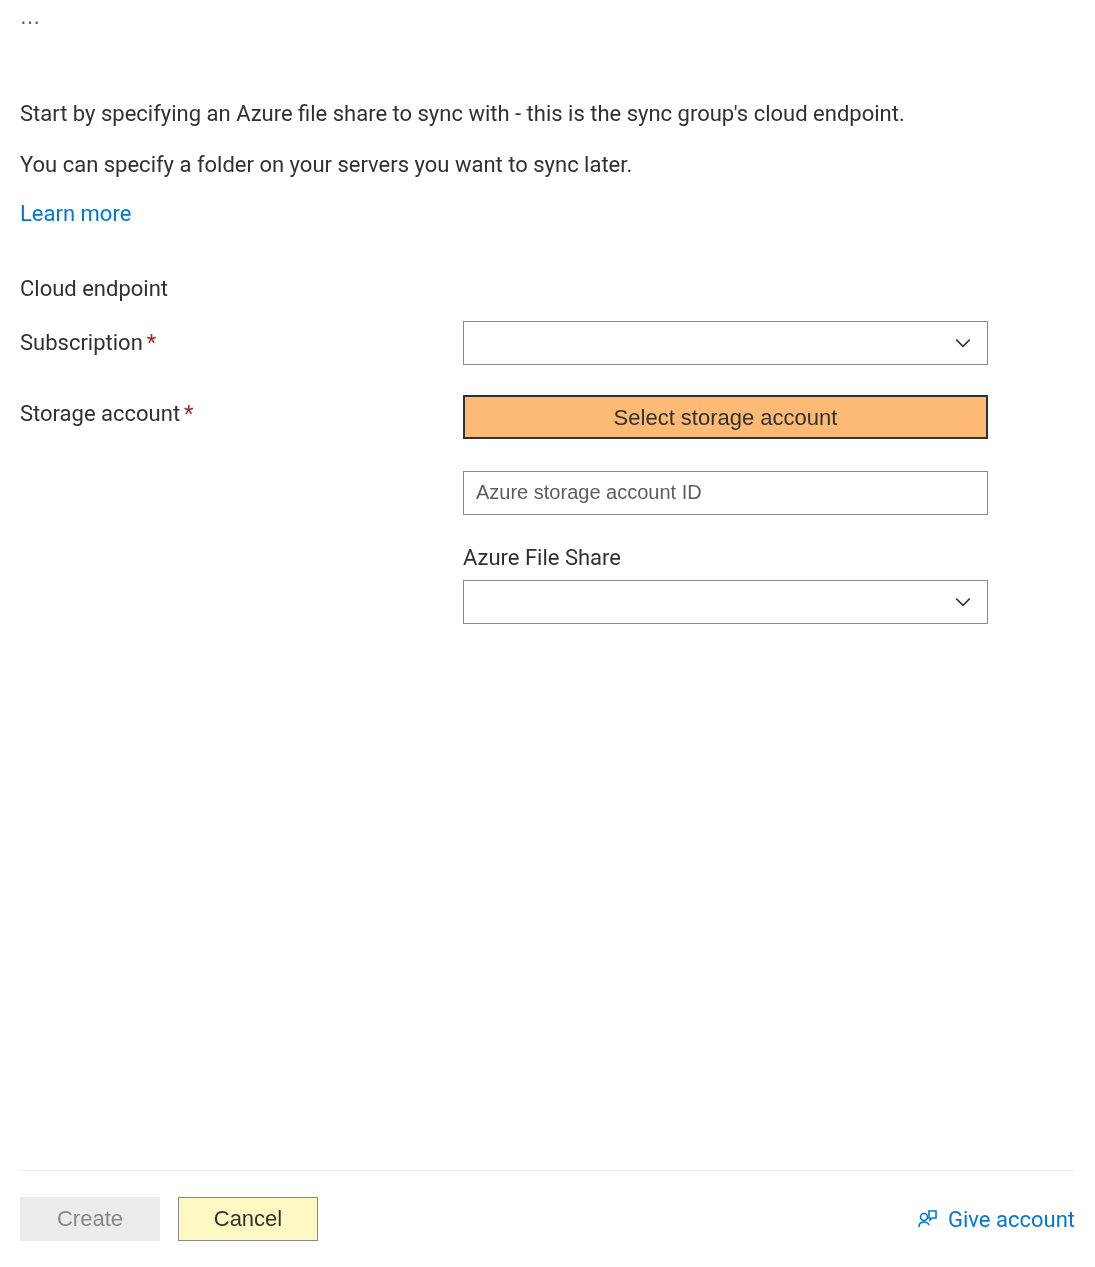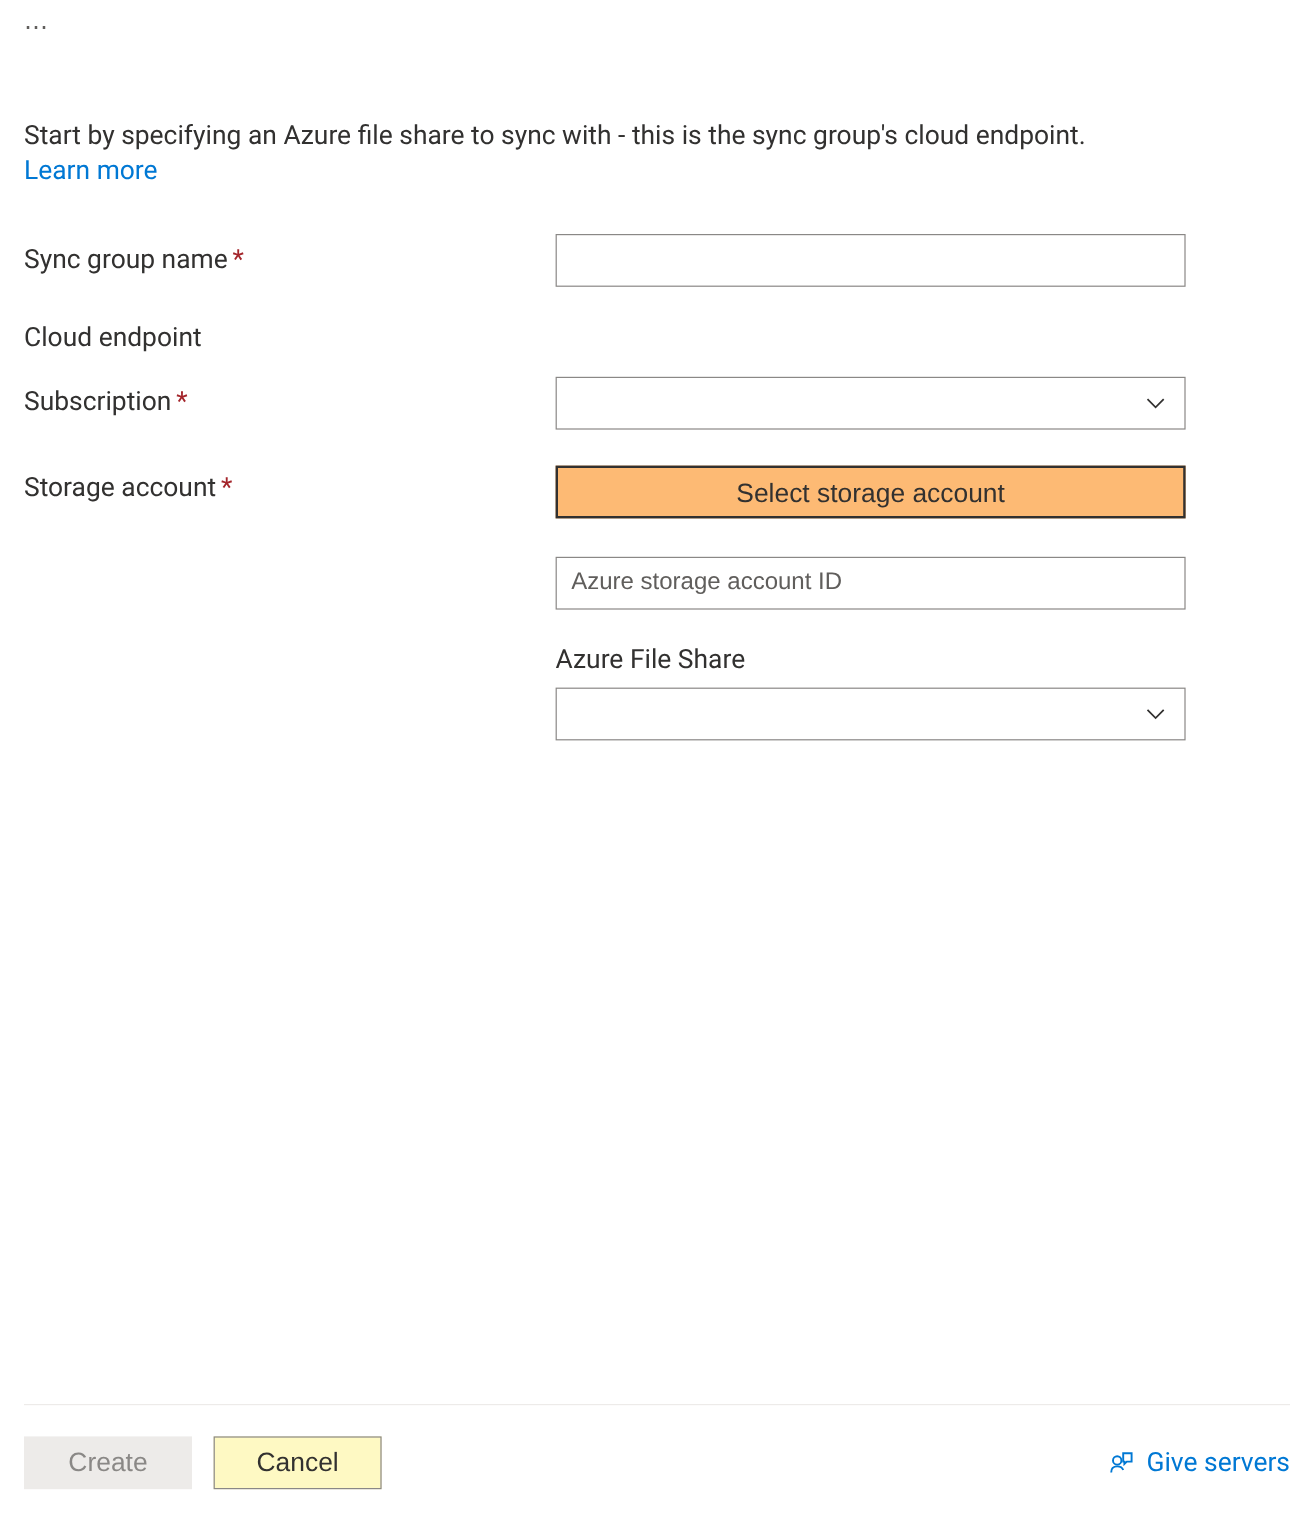--- a/index.html
+++ b/index.html
@@ -34,20 +34,21 @@
     }
     .more-dots {
       font-size: 20px;
       color: #605e5c;
       letter-spacing: 2px;
     }
     .intro-text {
       font-size: 22px;
       color: #323130;
       line-height: 1.4;
+      margin-bottom: 20px;
     }
     .intro-text.second {
       margin-bottom: 20px;
     }
     .learn-more {
       color: #0078d4;
       font-size: 22px;
       text-decoration: none;
       display: inline-block;
       margin-bottom: 40px;
@@ -180,28 +181,23 @@
 </head>
 <body>
 
 <div class="page">
   <div class="content">
     <div class="header">
       <span class="more-dots">⋯</span>
     </div>
 
     <p class="intro-text">Start by specifying an Azure file share to sync with - this is the sync group's cloud endpoint.</p>
+    <p class="intro-text second">You can specify a folder on your servers you want to sync later.</p>
     <a href="#" class="learn-more">Learn more</a>
 
-    <div class="form-row">
-      <label class="form-label">
-        <span>Sync group name</span><span class="required">*</span>
-      </label>
-      <input type="text" class="text-input" value="" style="">
-    </div>
 
     <div class="section-header">Cloud endpoint</div>
 
     <div class="form-row">
       <label class="form-label">
         <span>Subscription</span><span class="required">*</span>
       </label>
       <div class="select-box">
         <span></span>
         <span class="chevron">
@@ -241,16 +237,16 @@
       <button class="cancel-button">Cancel</button>
     </div>
     <a href="#" class="feedback-link">
       <span class="feedback-icon">
         <svg viewBox="0 0 24 24" width="24" height="24" fill="none" stroke="#0078d4" stroke-width="1.6">
           <circle cx="8" cy="10" r="3.5"></circle>
           <path d="M3 20 Q3 15 8 15 Q12 15 13 18"></path>
           <path d="M13 4 L20 4 L20 11 L16 11 L14 13 L14 11 L13 11 Z"></path>
         </svg>
       </span>
-      <span>Give servers</span>
+      <span>Give account</span>
     </a>
   </div>
 </div>
 
 </body></html>

